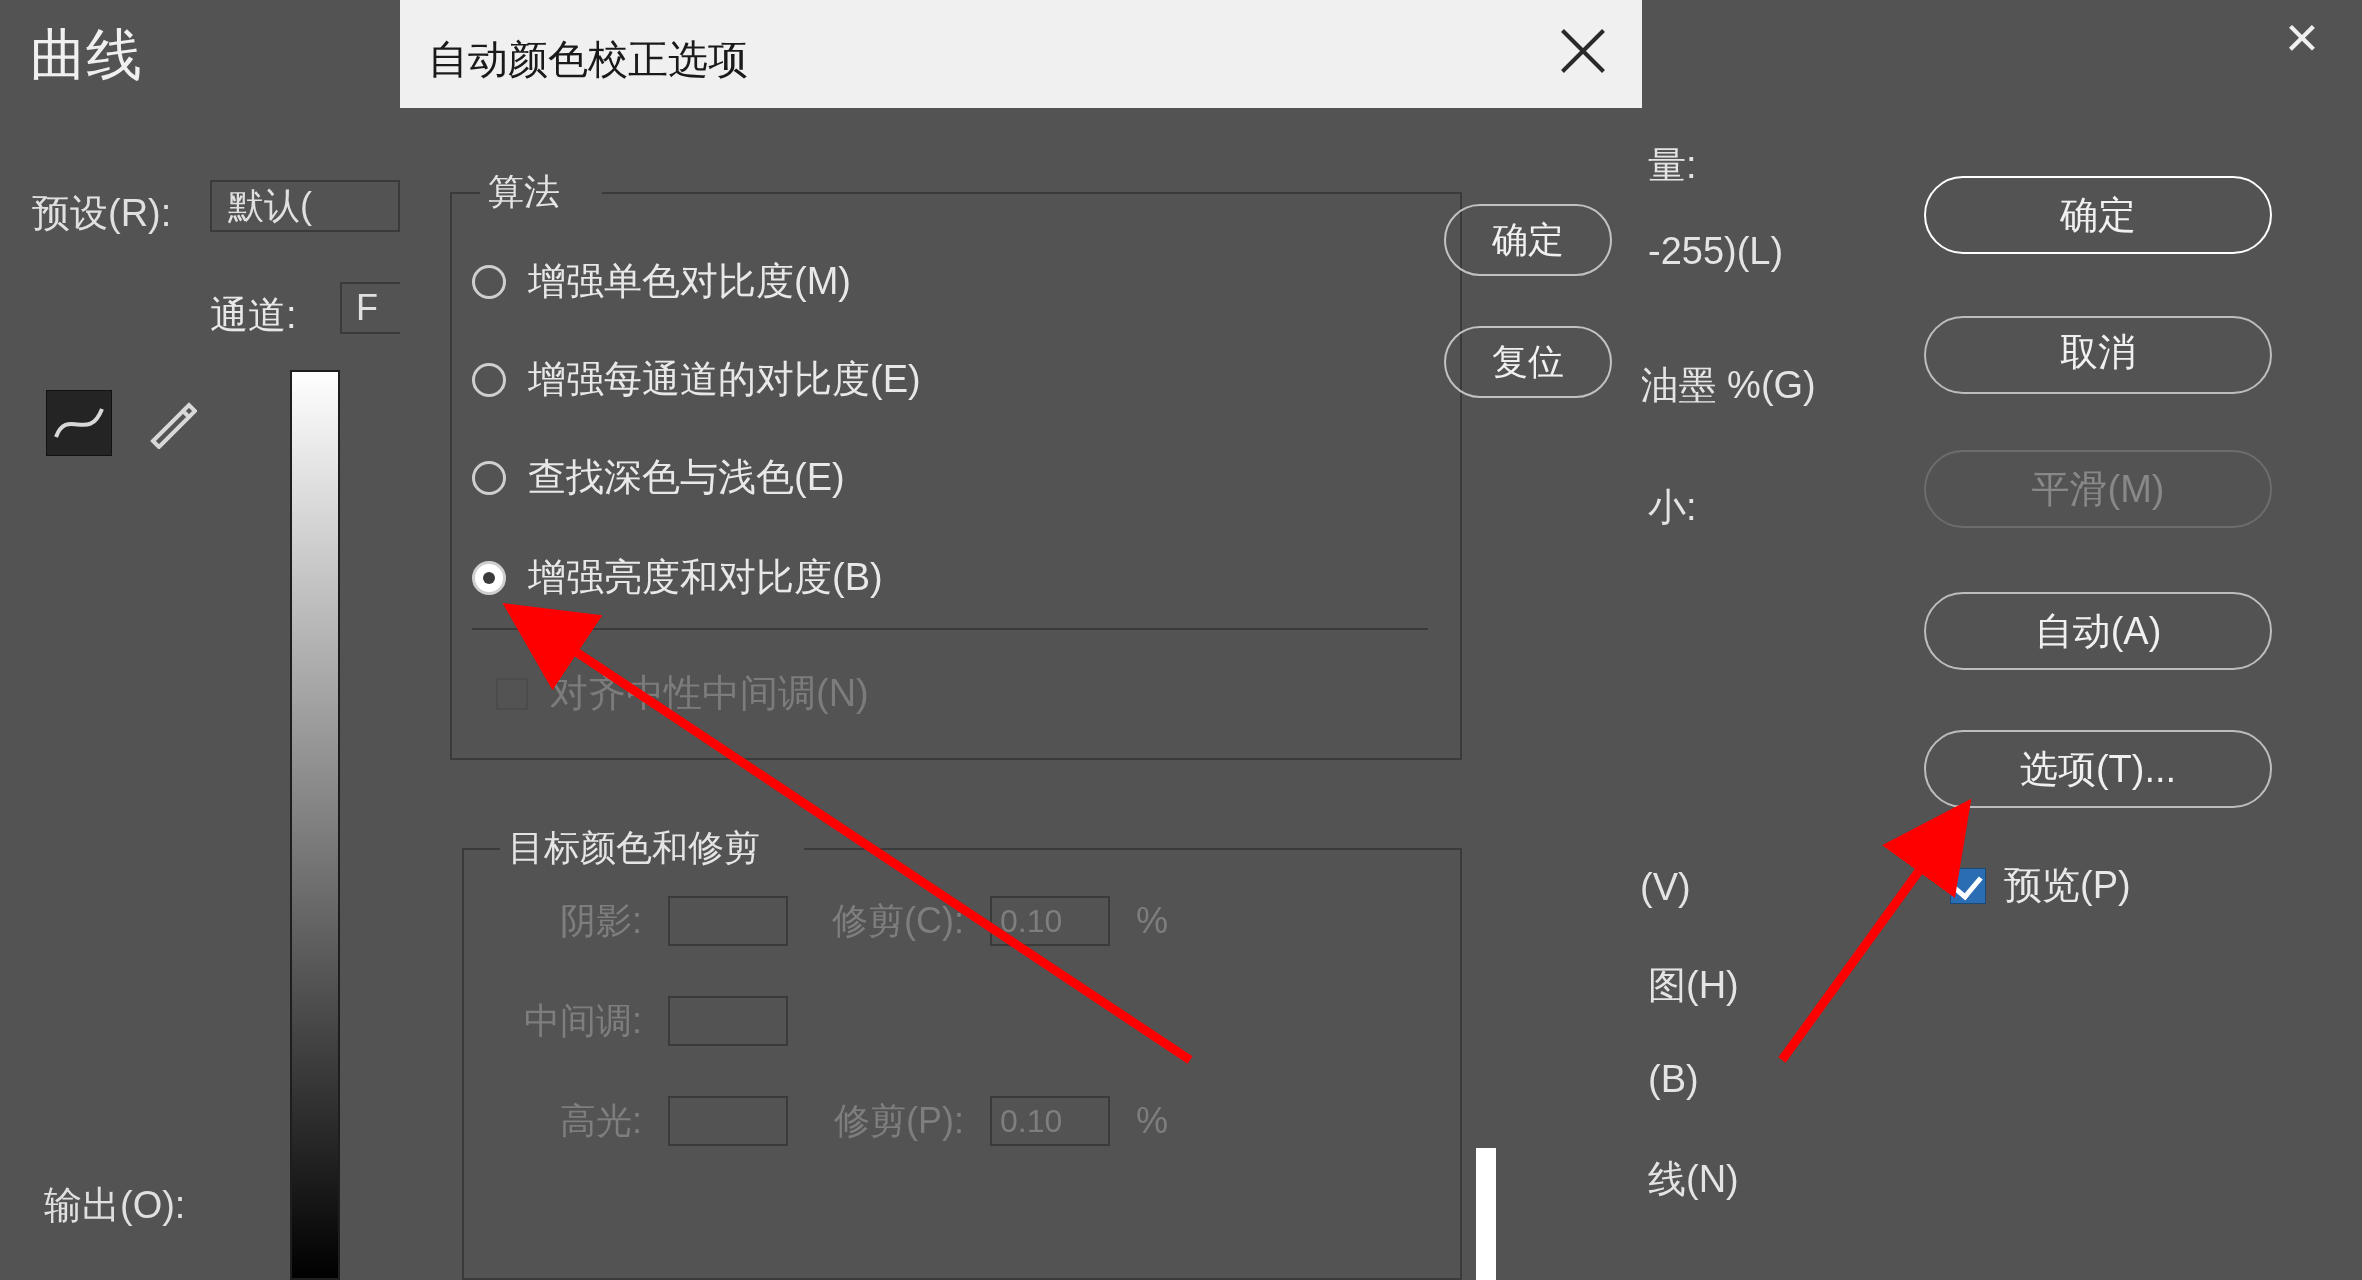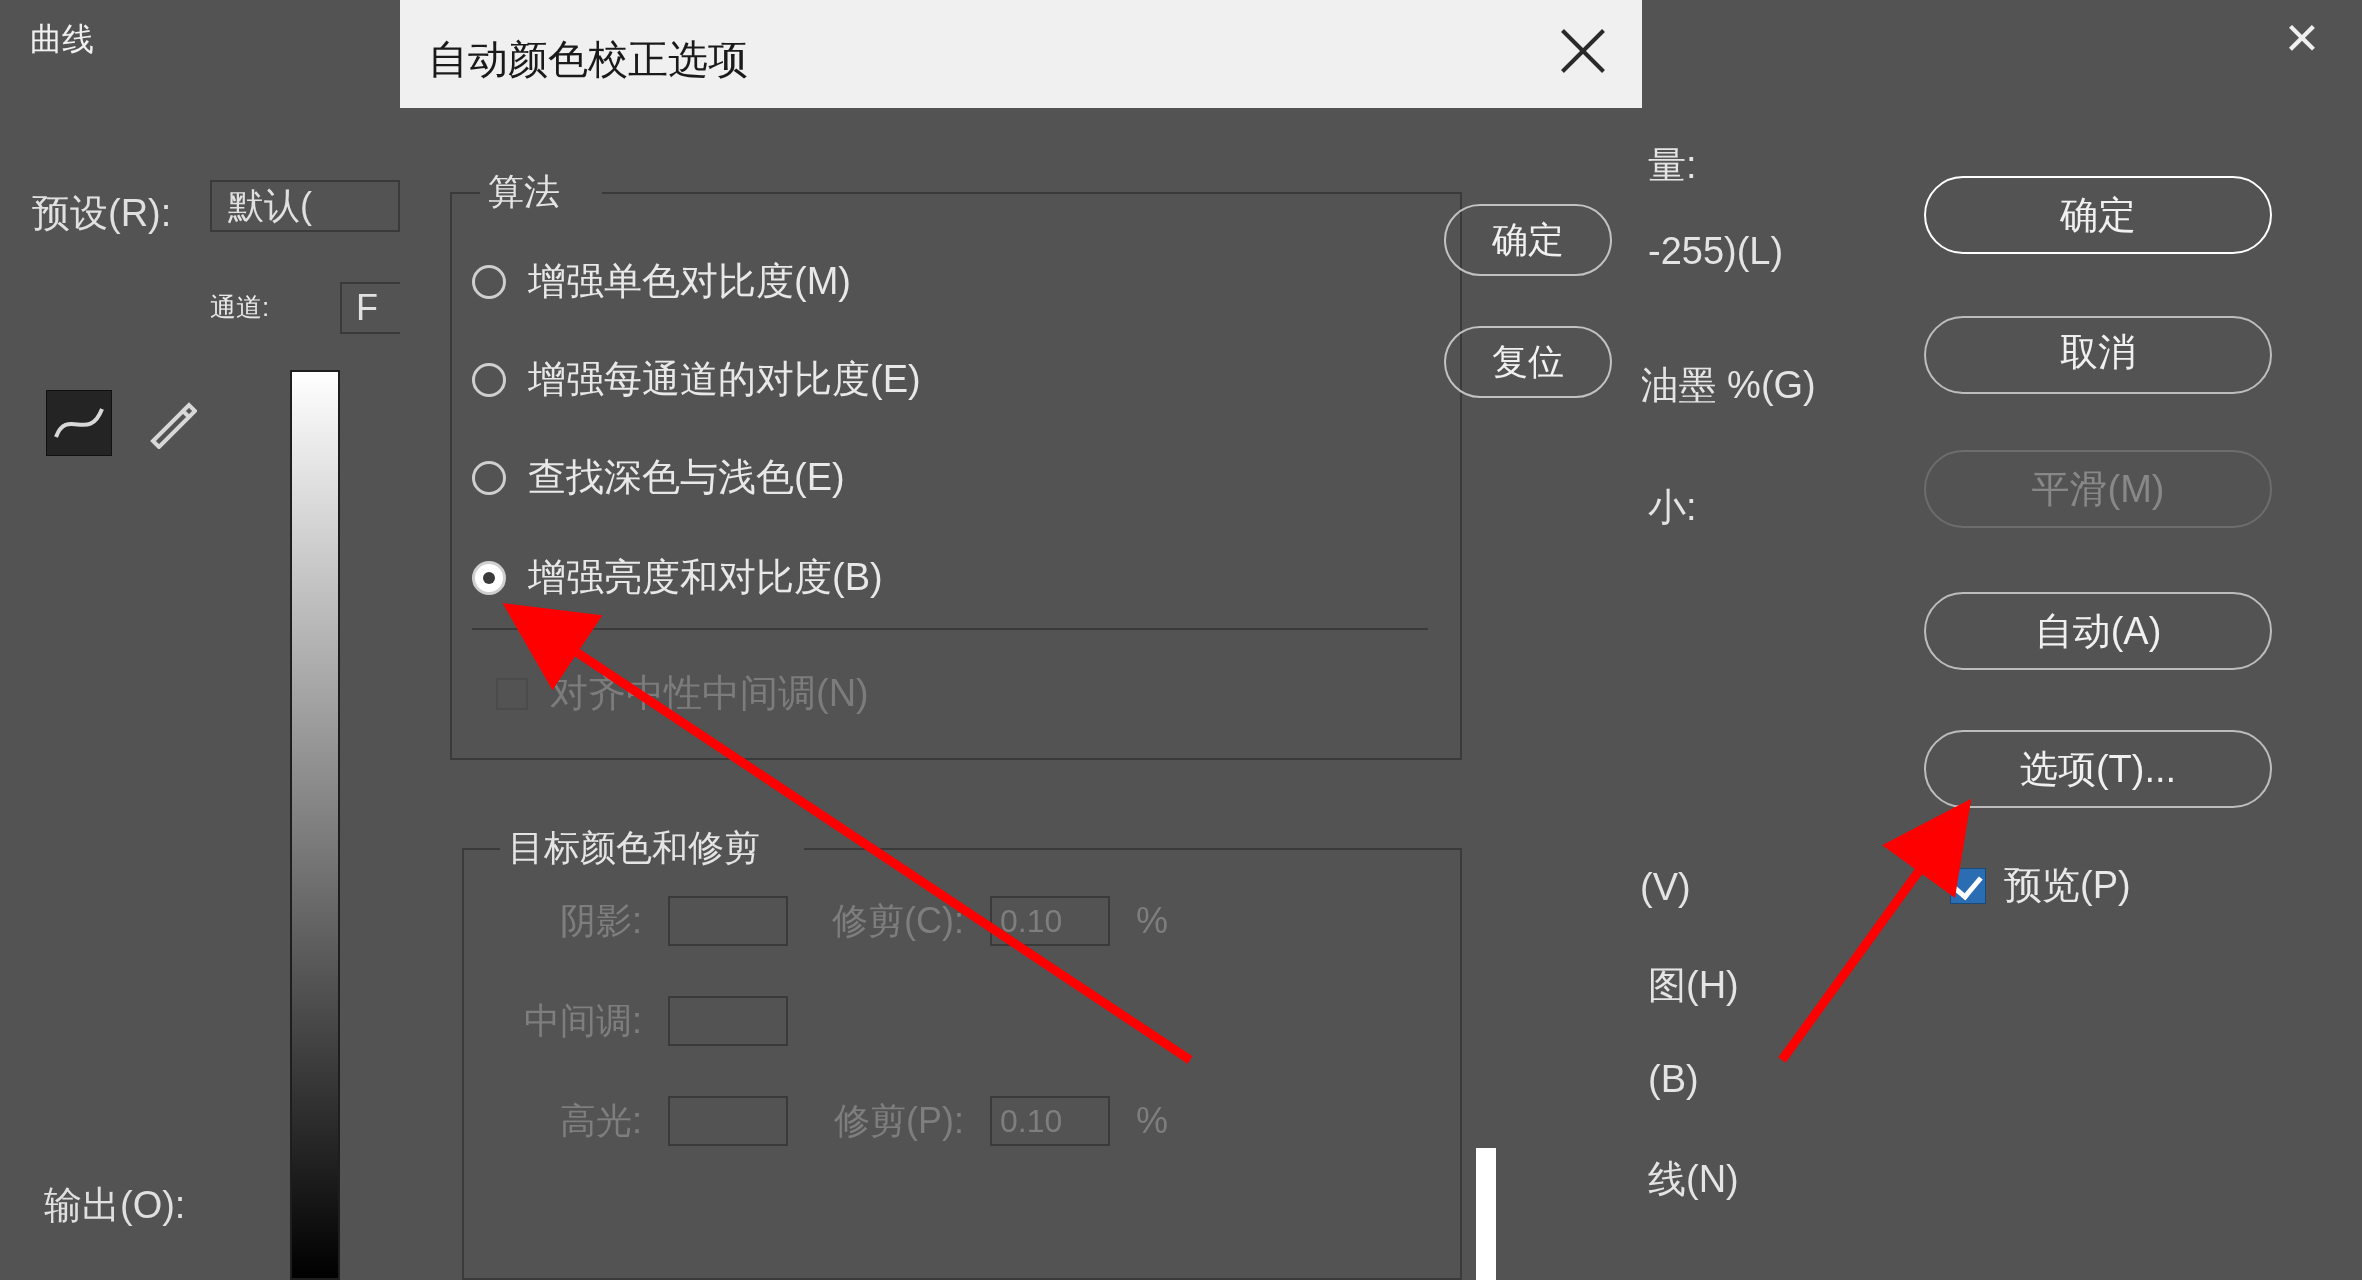--- a/index.html
+++ b/index.html
@@ -15,21 +15,21 @@
   
   .curves-dialog {
     position: absolute;
     left: 0; top: 0;
     width: 2362px; height: 1280px;
     background: #535353;
   }
   .curves-title {
     position: absolute;
     left: 30px; top: 18px;
-    font-size: 32px;
+    font-size: 56px;
     color: #f0f0f0;
   }
   .curves-close {
     position: absolute;
     right: 28px; top: 8px;
     width: 64px; height: 64px;
     font-size: 58px;
     color: #f0f0f0;
     text-align: center;
     line-height: 1;
@@ -37,21 +37,21 @@
     font-weight: 200;
   }
 
   .row { position: absolute; display: flex; align-items: center; gap: 14px; }
 
   .preset-label { left: 32px; top: 188px; font-size: 38px; color: #e0e0e0; }
   .preset-dropdown { position:absolute; left: 210px; top: 180px; width: 190px; height: 52px;
     border: 2px solid #3a3a3a; background:#535353; color:#e0e0e0; font-size:36px;
     padding-left:16px; line-height:48px; }
 
-  .channel-label { left: 210px; top: 290px; font-size: 26px; }
+  .channel-label { left: 210px; top: 290px; font-size: 38px; }
   .channel-dropdown { position:absolute; left: 340px; top: 282px; width: 60px; height: 52px;
     border-top:2px solid #3a3a3a; border-bottom:2px solid #3a3a3a; border-left:2px solid #3a3a3a;
     border-right:none; background:#535353; color:#e0e0e0; font-size:36px;
     padding-left:14px; line-height:48px; }
 
   .tool-icons { position:absolute; left: 46px; top: 390px; display:flex; gap:26px; align-items:center; }
   .tool-icons .ico { width:66px; height:66px; display:flex; align-items:center; justify-content:center; }
   .tool-icons .ico.active { background:#242424; border:1px solid #111; }
   .tool-icons svg { width:52px; height:52px; stroke:#d8d8d8; stroke-width:4; fill:none; }
 

